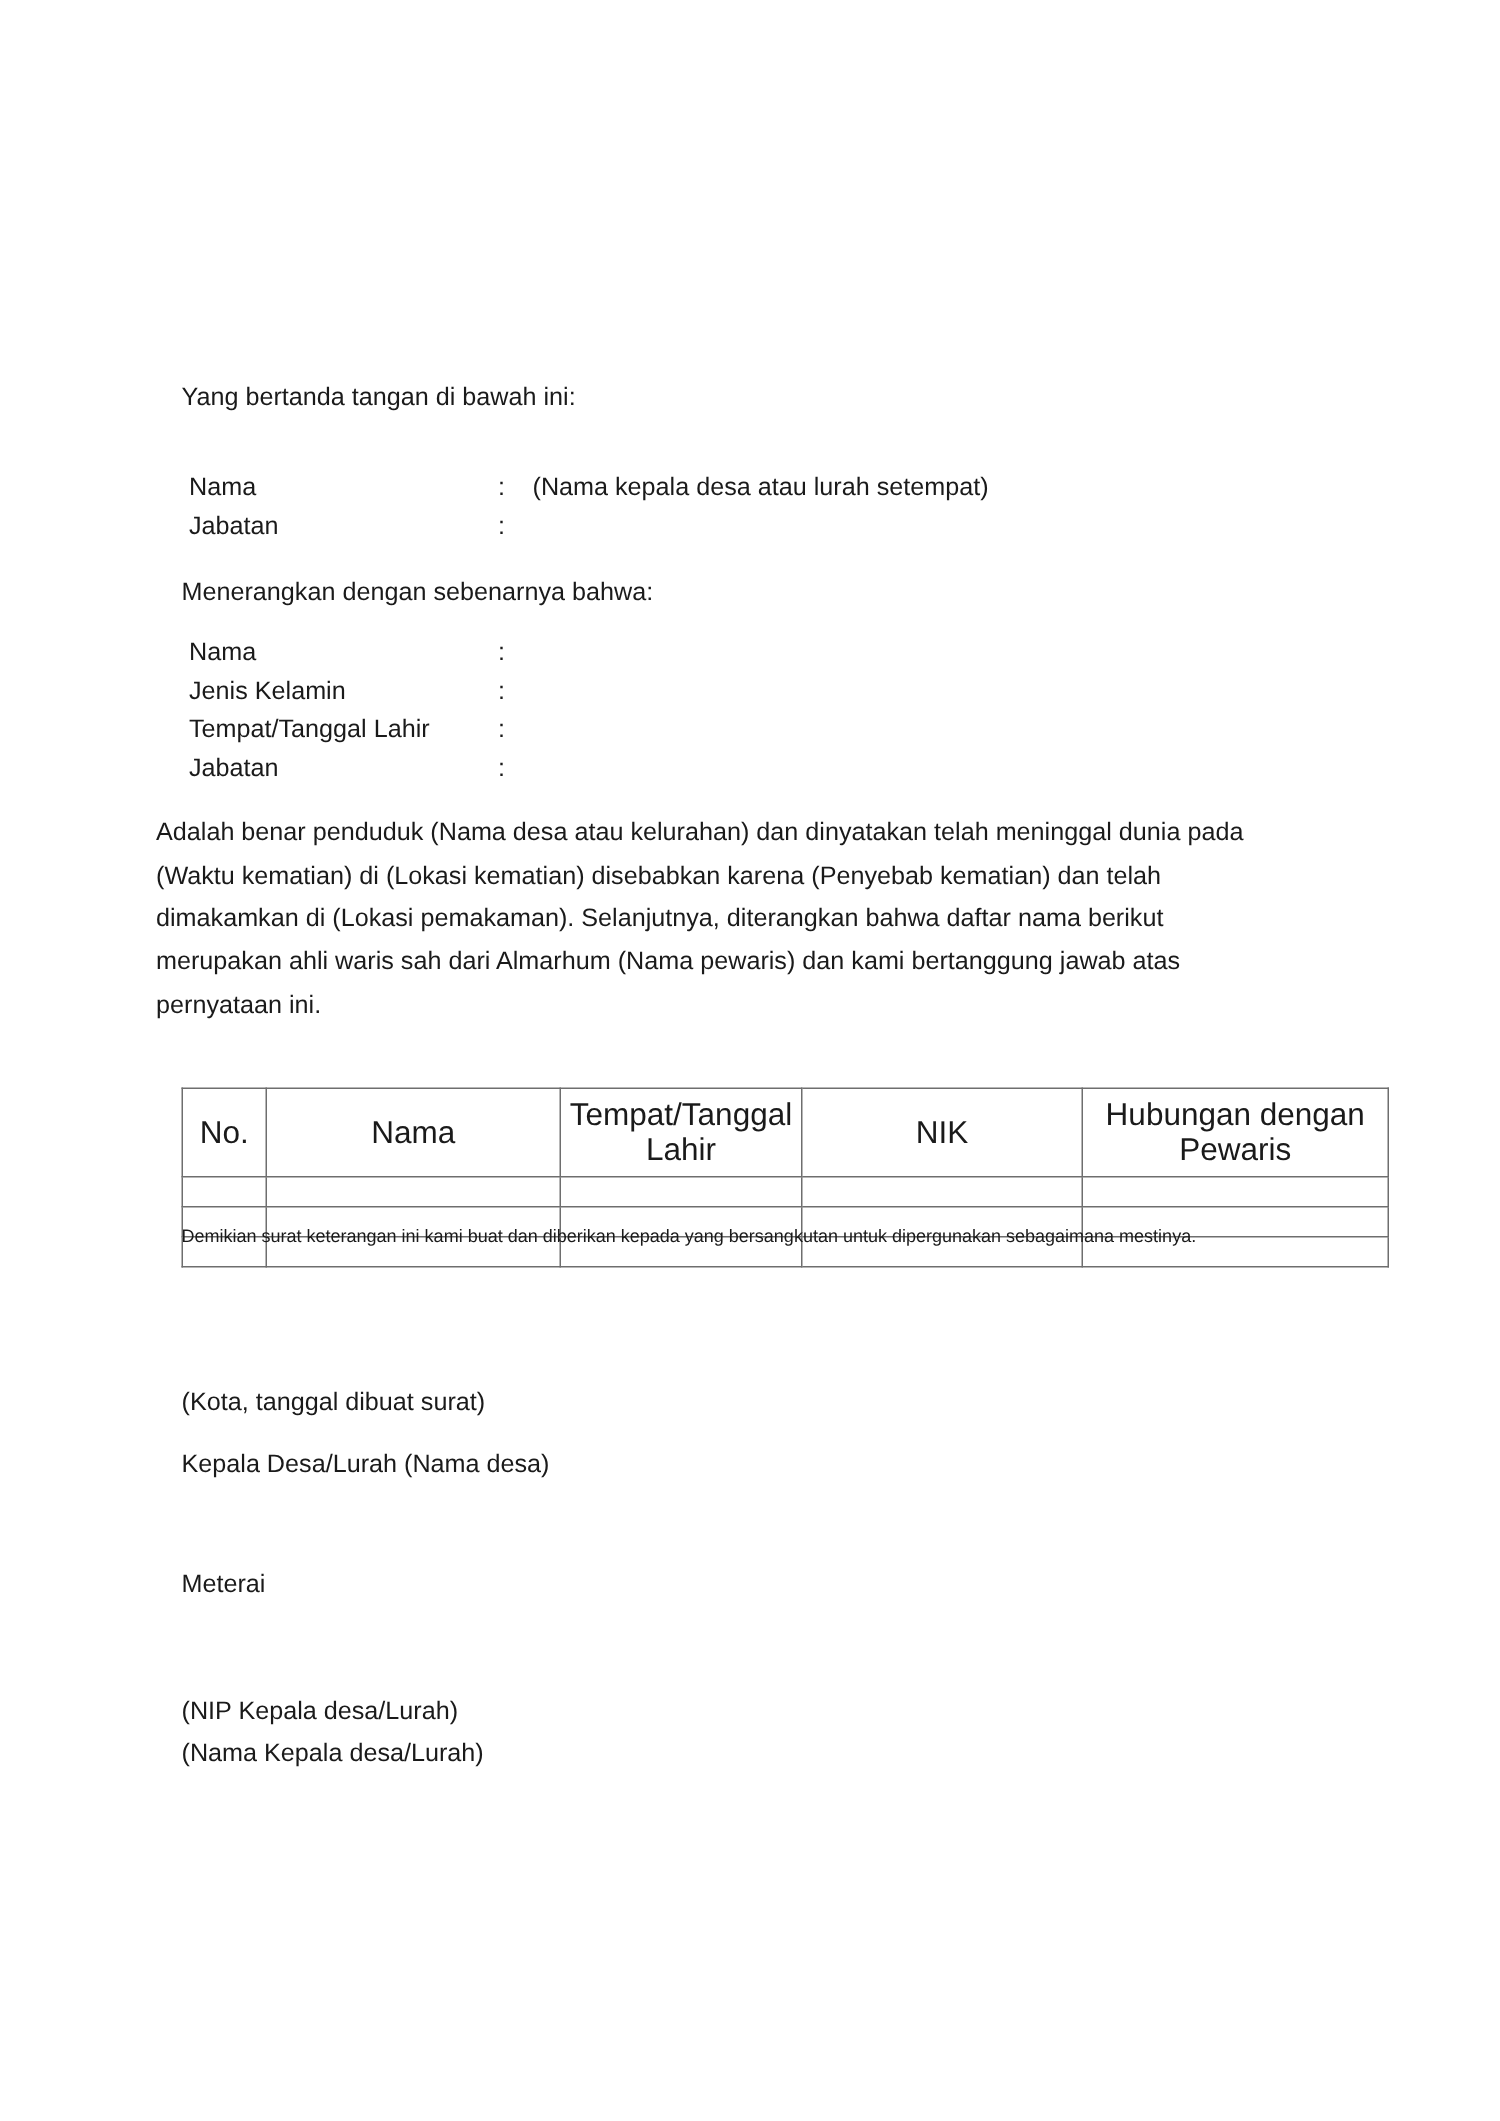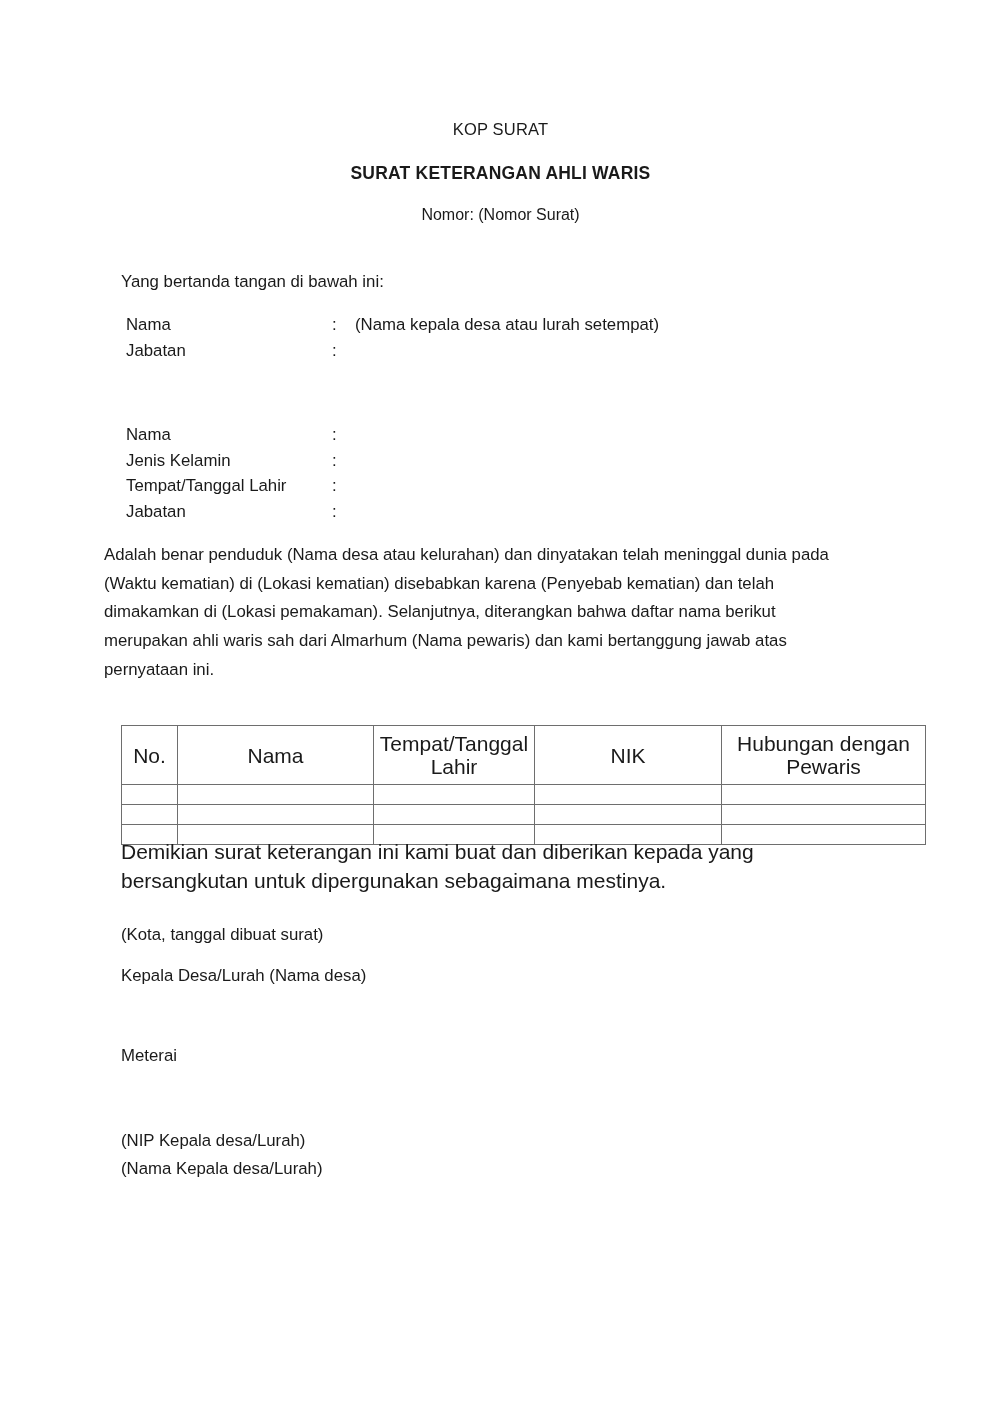--- a/index.html
+++ b/index.html
@@ -49,21 +49,21 @@
 
   
   .body-text {
     position: absolute;
     left: 121px;
     font-size: 16.8px;
     line-height: 28.5px;
     width: 762px;
   }
 
-  .intro-1 { top: 268px; }
+  .intro-1 { top: 251px; }
   .intro-2 { top: 381px; }
 
   
   .field-list {
     position: absolute;
     left: 126px;
     font-size: 16.8px;
     line-height: 25.5px;
   }
   .field-list-1 { top: 312px; }
@@ -126,23 +126,23 @@
   .col-no    { width: 47px; }
   .col-nama  { width: 187px; }
   .col-ttl   { width: 152px; }
   .col-nik   { width: 178px; }
   .col-hub   { width: 195px; }
 
   
   .para-closing {
     position: absolute;
     left: 121px;
-    top: 838px;
+    top: 810px;
     width: 760px;
-    font-size: 21px;
+    font-size: 12px;
     line-height: 28.7px;
   }
 
   
   .sign-block {
     position: absolute;
     left: 121px;
     font-size: 16.8px;
     line-height: 28px;
   }
@@ -150,41 +150,37 @@
   .sign-role     { top: 962px; }
   .sign-stamp    { top: 1042px; }
   .sign-name     { top: 1155px; }
   .sign-nip      { top: 1127px; }
 </style>
 </head>
 <body>
 
 <div class="page">
 
-  <div class="header-block">
-    <div class="kop-surat">KOP SURAT</div>
-    <div class="doc-title">SURAT KETERANGAN AHLI WARIS</div>
-    <div class="doc-number">Nomor: (Nomor Surat)</div>
+
+  <div class="body-text intro-1">Yang bertanda tangan di bawah ini:</div>
+
+  <div class="field-list field-list-1">
+    <div class="field-row">
+      <span class="field-label">Nama</span>
+      <span class="field-colon">:</span>
+      <span class="field-value">(Nama kepala desa atau lurah setempat)</span>
+    </div>
+    <div class="field-row">
+      <span class="field-label">Jabatan</span>
+      <span class="field-colon">:</span>
+      <span class="field-value"></span>
+    </div>
   </div>
 
-  <div class="body-text intro-1">Yang bertanda tangan di bawah ini:</div>
-
-  <div class="field-list field-list-1">
-    <div class="field-row">
-      <span class="field-label">Nama</span>
-      <span class="field-colon">:</span>
-      <span class="field-value">(Nama kepala desa atau lurah setempat)</span>
-    </div>
-    <div class="field-row">
-      <span class="field-label">Jabatan</span>
-      <span class="field-colon">:</span>
-      <span class="field-value"></span>
-    </div>
-  </div>
-
+  <div class="body-text intro-2">Menerangkan dengan sebenarnya bahwa:</div>
 
   <div class="field-list field-list-2">
     <div class="field-row">
       <span class="field-label">Nama</span>
       <span class="field-colon">:</span>
       <span class="field-value"></span>
     </div>
     <div class="field-row">
       <span class="field-label">Jenis Kelamin</span>
       <span class="field-colon">:</span>

